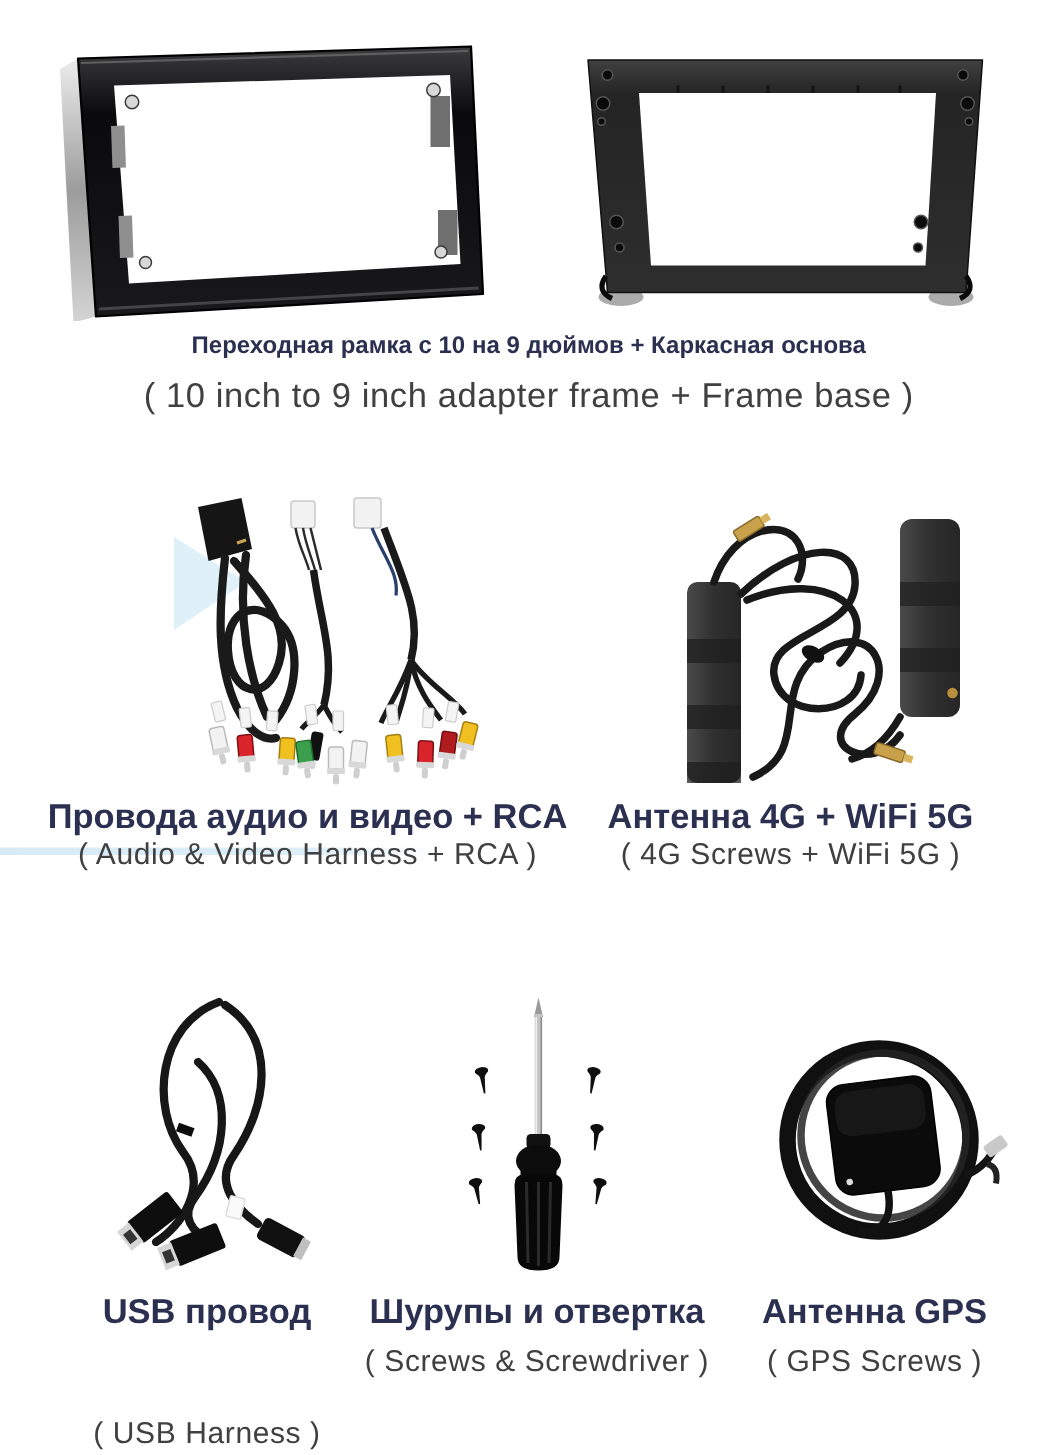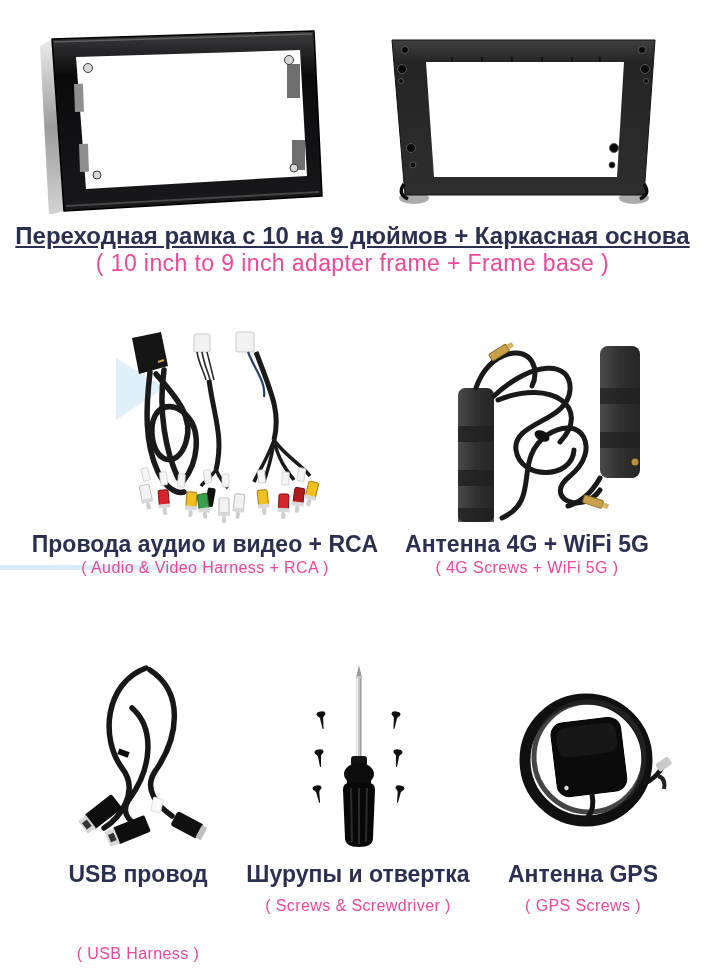--- a/index.html
+++ b/index.html
@@ -1,24 +1,24 @@
 <!DOCTYPE html>
 <html><head>
 <meta charset="utf-8">
 <style>
   html,body{margin:0;padding:0;background:#fff;}
   body{width:705px;height:970px;position:relative;overflow:hidden;
        font-family:"Liberation Sans","DejaVu Sans",sans-serif;}
   .abs{position:absolute;}
   .cap-ru{font-weight:700;color:#2b3050;text-align:center;line-height:1.15;}
-  .cap-en{font-weight:400;color:#ec4899;text-align:center;line-height:1.15;letter-spacing:.4px;}
-  .title-ru{font-size:24px;text-decoration:underline;}
+  .cap-en{font-weight:400;color:#404040;text-align:center;line-height:1.15;letter-spacing:.4px;}
+  .title-ru{font-size:16px;}
   .title-en{font-size:23px;}
   .sec-ru{font-size:23px;}
-  .sec-en{font-size:16px;}
+  .sec-en{font-size:20px;}
   .wm-line{background:linear-gradient(90deg,#d7eaf6 0%,#dceef8 70%,rgba(220,238,248,0));}
   svg{display:block;}
 </style>
 </head>
 <body>
 
 <div class="abs" style="left:30px;top:24px;width:300px;height:190px;">
   <svg width="300" height="190" viewBox="0 0 300 190">
     <defs>
       <linearGradient id="gFrame" x1="0" y1="0" x2="0" y2="1">

